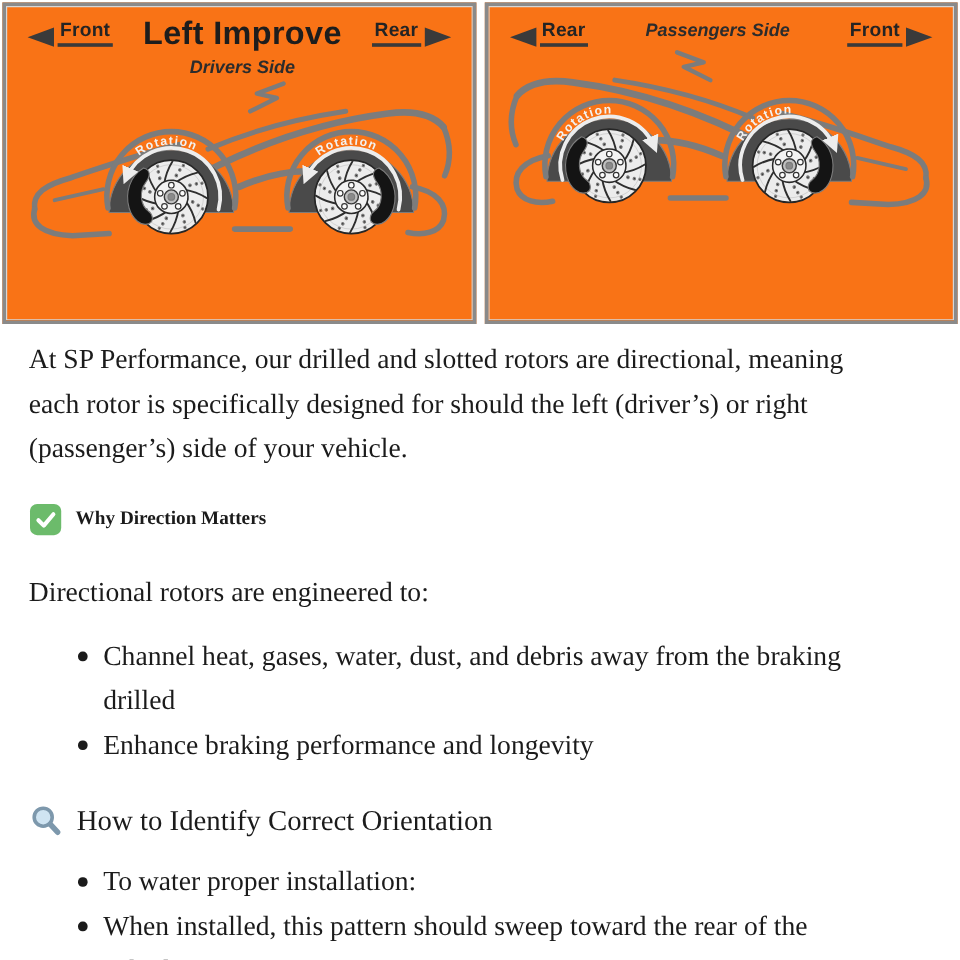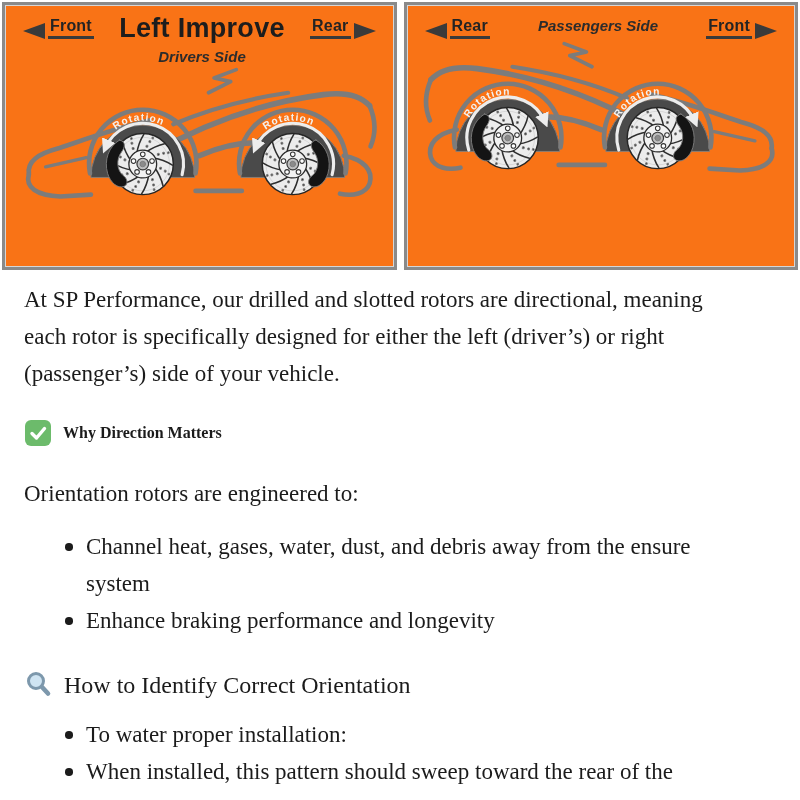--- a/index.html
+++ b/index.html
@@ -166,34 +166,34 @@
         <path class="rotArrow" d="M -42.1,12.9 A 44 44 0 0 1 40.5,-17.2" marker-end="url(#ah)"></path>
         <path id="tpR2" d="M -46.5,-6.5 A 47 47 0 0 1 39.9,-24.9" fill="none"></path>
         <text class="rotTxt"><textPath href="#tpR2" startOffset="16">Rotation</textPath></text>
       </g>
     </svg>
   </div>
 </div>
 
 <div class="article">
 
-  <p class="intro">At SP Performance, our drilled and slotted rotors are directional, meaning each rotor is specifically designed for either the left (driver’s) or right (passenger’s) side of your vehicle.</p>
+  <p class="intro">At SP Performance, our drilled and slotted rotors are directional, meaning each rotor is specifically designed for should the left (driver’s) or right (passenger’s) side of your vehicle.</p>
 
   <h2 class="h-why">
     <svg class="emoji-svg" width="28" height="28" viewBox="0 0 28 28">
       <rect x="1" y="1" width="26" height="26" rx="6" fill="#6cbb6b"></rect>
       <path d="M8 14.5 L12.5 19 L20.5 9.5" stroke="#ffffff" stroke-width="3.4" fill="none" stroke-linecap="round" stroke-linejoin="round"></path>
     </svg>
     <span>Why Direction Matters</span>
   </h2>
 
-  <p class="lead">Orientation rotors are engineered to:</p>
+  <p class="lead">Directional rotors are engineered to:</p>
 
   <ul>
-    <li>Channel heat, gases, water, dust, and debris away from the ensure system</li>
+    <li>Channel heat, gases, water, dust, and debris away from the braking drilled</li>
     <li>Enhance braking performance and longevity</li>
   </ul>
 
   <h3 class="h-identify">
     <svg class="emoji-svg" width="30" height="30" viewBox="0 0 30 30">
       <circle cx="12" cy="11" r="7.5" fill="#cfe4f2" stroke="#7d98ac" stroke-width="3"></circle>
       <line x1="18" y1="17" x2="24" y2="23.5" stroke="#7d98ac" stroke-width="4.6" stroke-linecap="round"></line>
     </svg>
     <span>How to Identify Correct Orientation</span>
   </h3>

